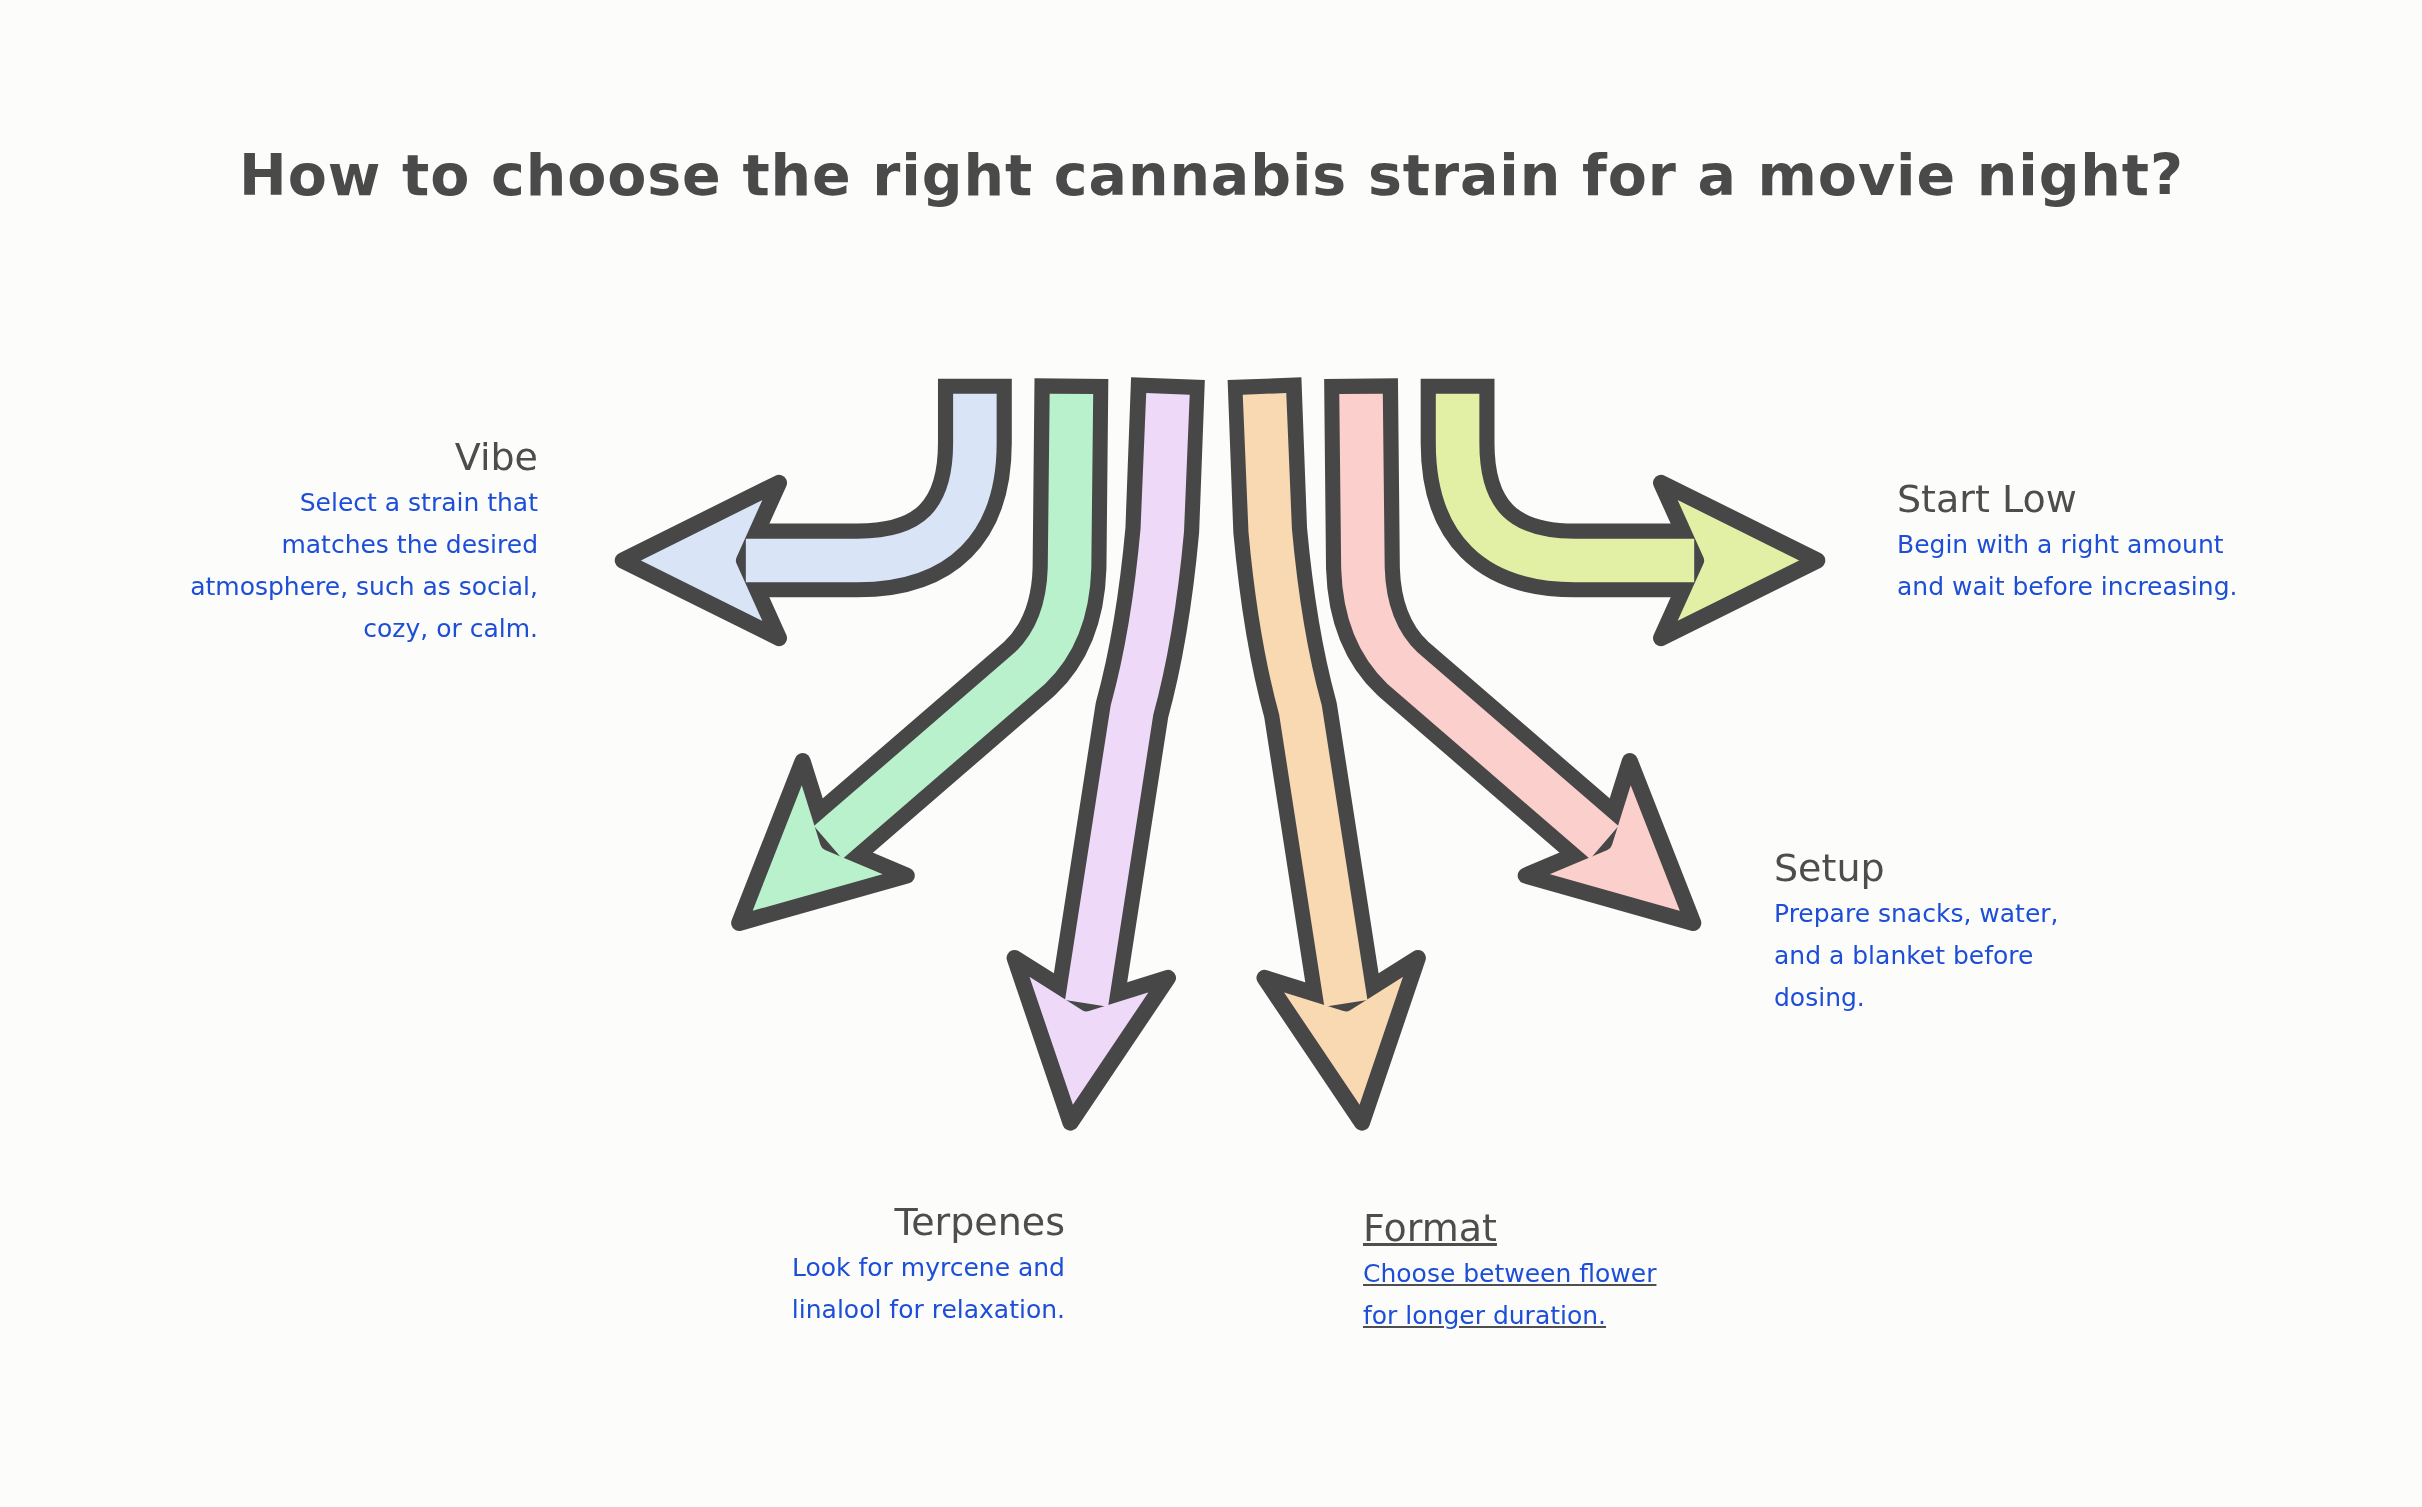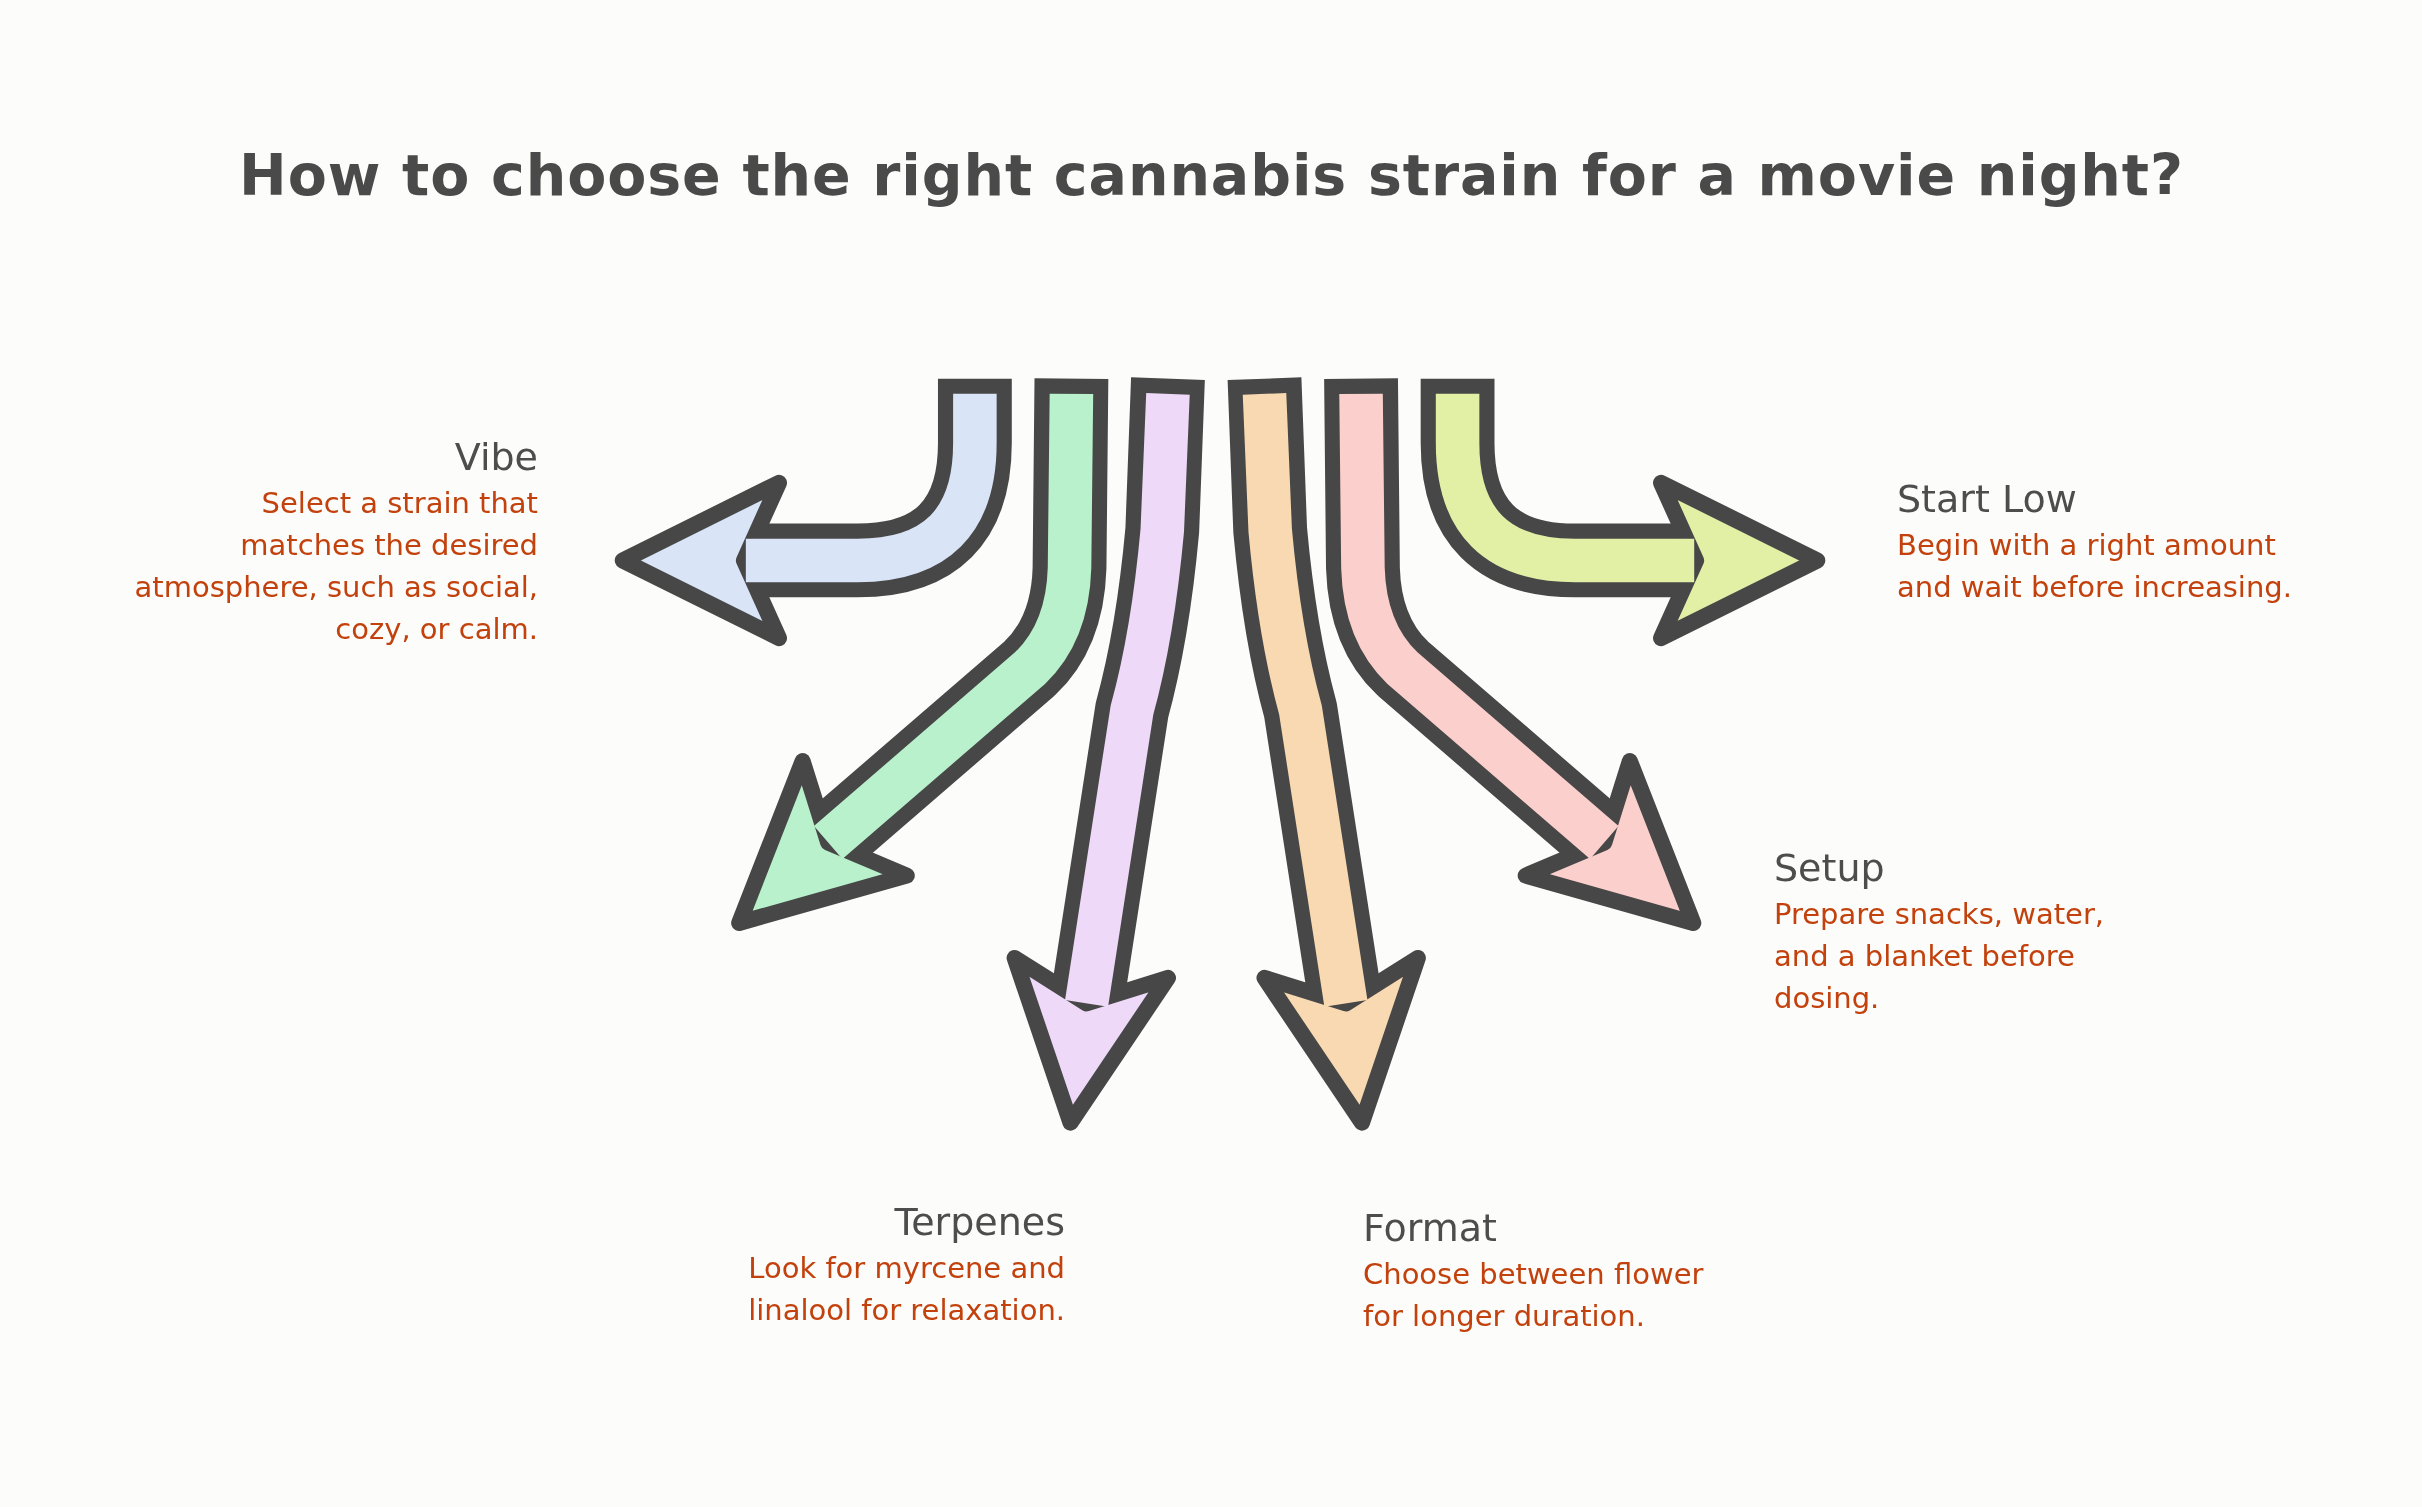--- a/index.html
+++ b/index.html
@@ -59,23 +59,23 @@
     white-space: nowrap;
   }
   .note.align-right { text-align: right; }
   .note.align-left  { text-align: left; margin-top: 6px; }
   .note-title {
     font-size: 38px;
     line-height: 49px;
     color: #4d4d4d;
   }
   .note-line {
-    font-size: 29px;
+    font-size: 25px;
     line-height: 42px;
-    color: #c2410c;
+    color: #1d4ed8;
   }
 </style>
 </head>
 <body style="background: rgb(252, 252, 250);">
 
 <div class="stage">
 
   <div class="page-title">How to choose the right cannabis strain for a movie night?</div>
 
   <svg class="arrows" viewBox="0 0 2560 1593" aria-hidden="true">
@@ -125,21 +125,21 @@
     <div class="note-line">cozy, or calm.</div>
   </div>
 
 
   <div class="note align-right" style="right:1358px; top:1198px;">
     <div class="note-title">Terpenes</div>
     <div class="note-line">Look for myrcene and</div>
     <div class="note-line">linalool for relaxation.</div>
   </div>
 
-  <div class="note align-left" style="left:1363px; top:1198px;">
+  <div class="note align-left" style="left:1363px; top:1198px;text-decoration:underline;">
     <div class="note-title">Format</div>
     <div class="note-line">Choose between flower</div>
     <div class="note-line">for longer duration.</div>
   </div>
 
   <div class="note align-left" style="left:1774px; top:838px;">
     <div class="note-title">Setup</div>
     <div class="note-line">Prepare snacks, water,</div>
     <div class="note-line">and a blanket before</div>
     <div class="note-line">dosing.</div>

